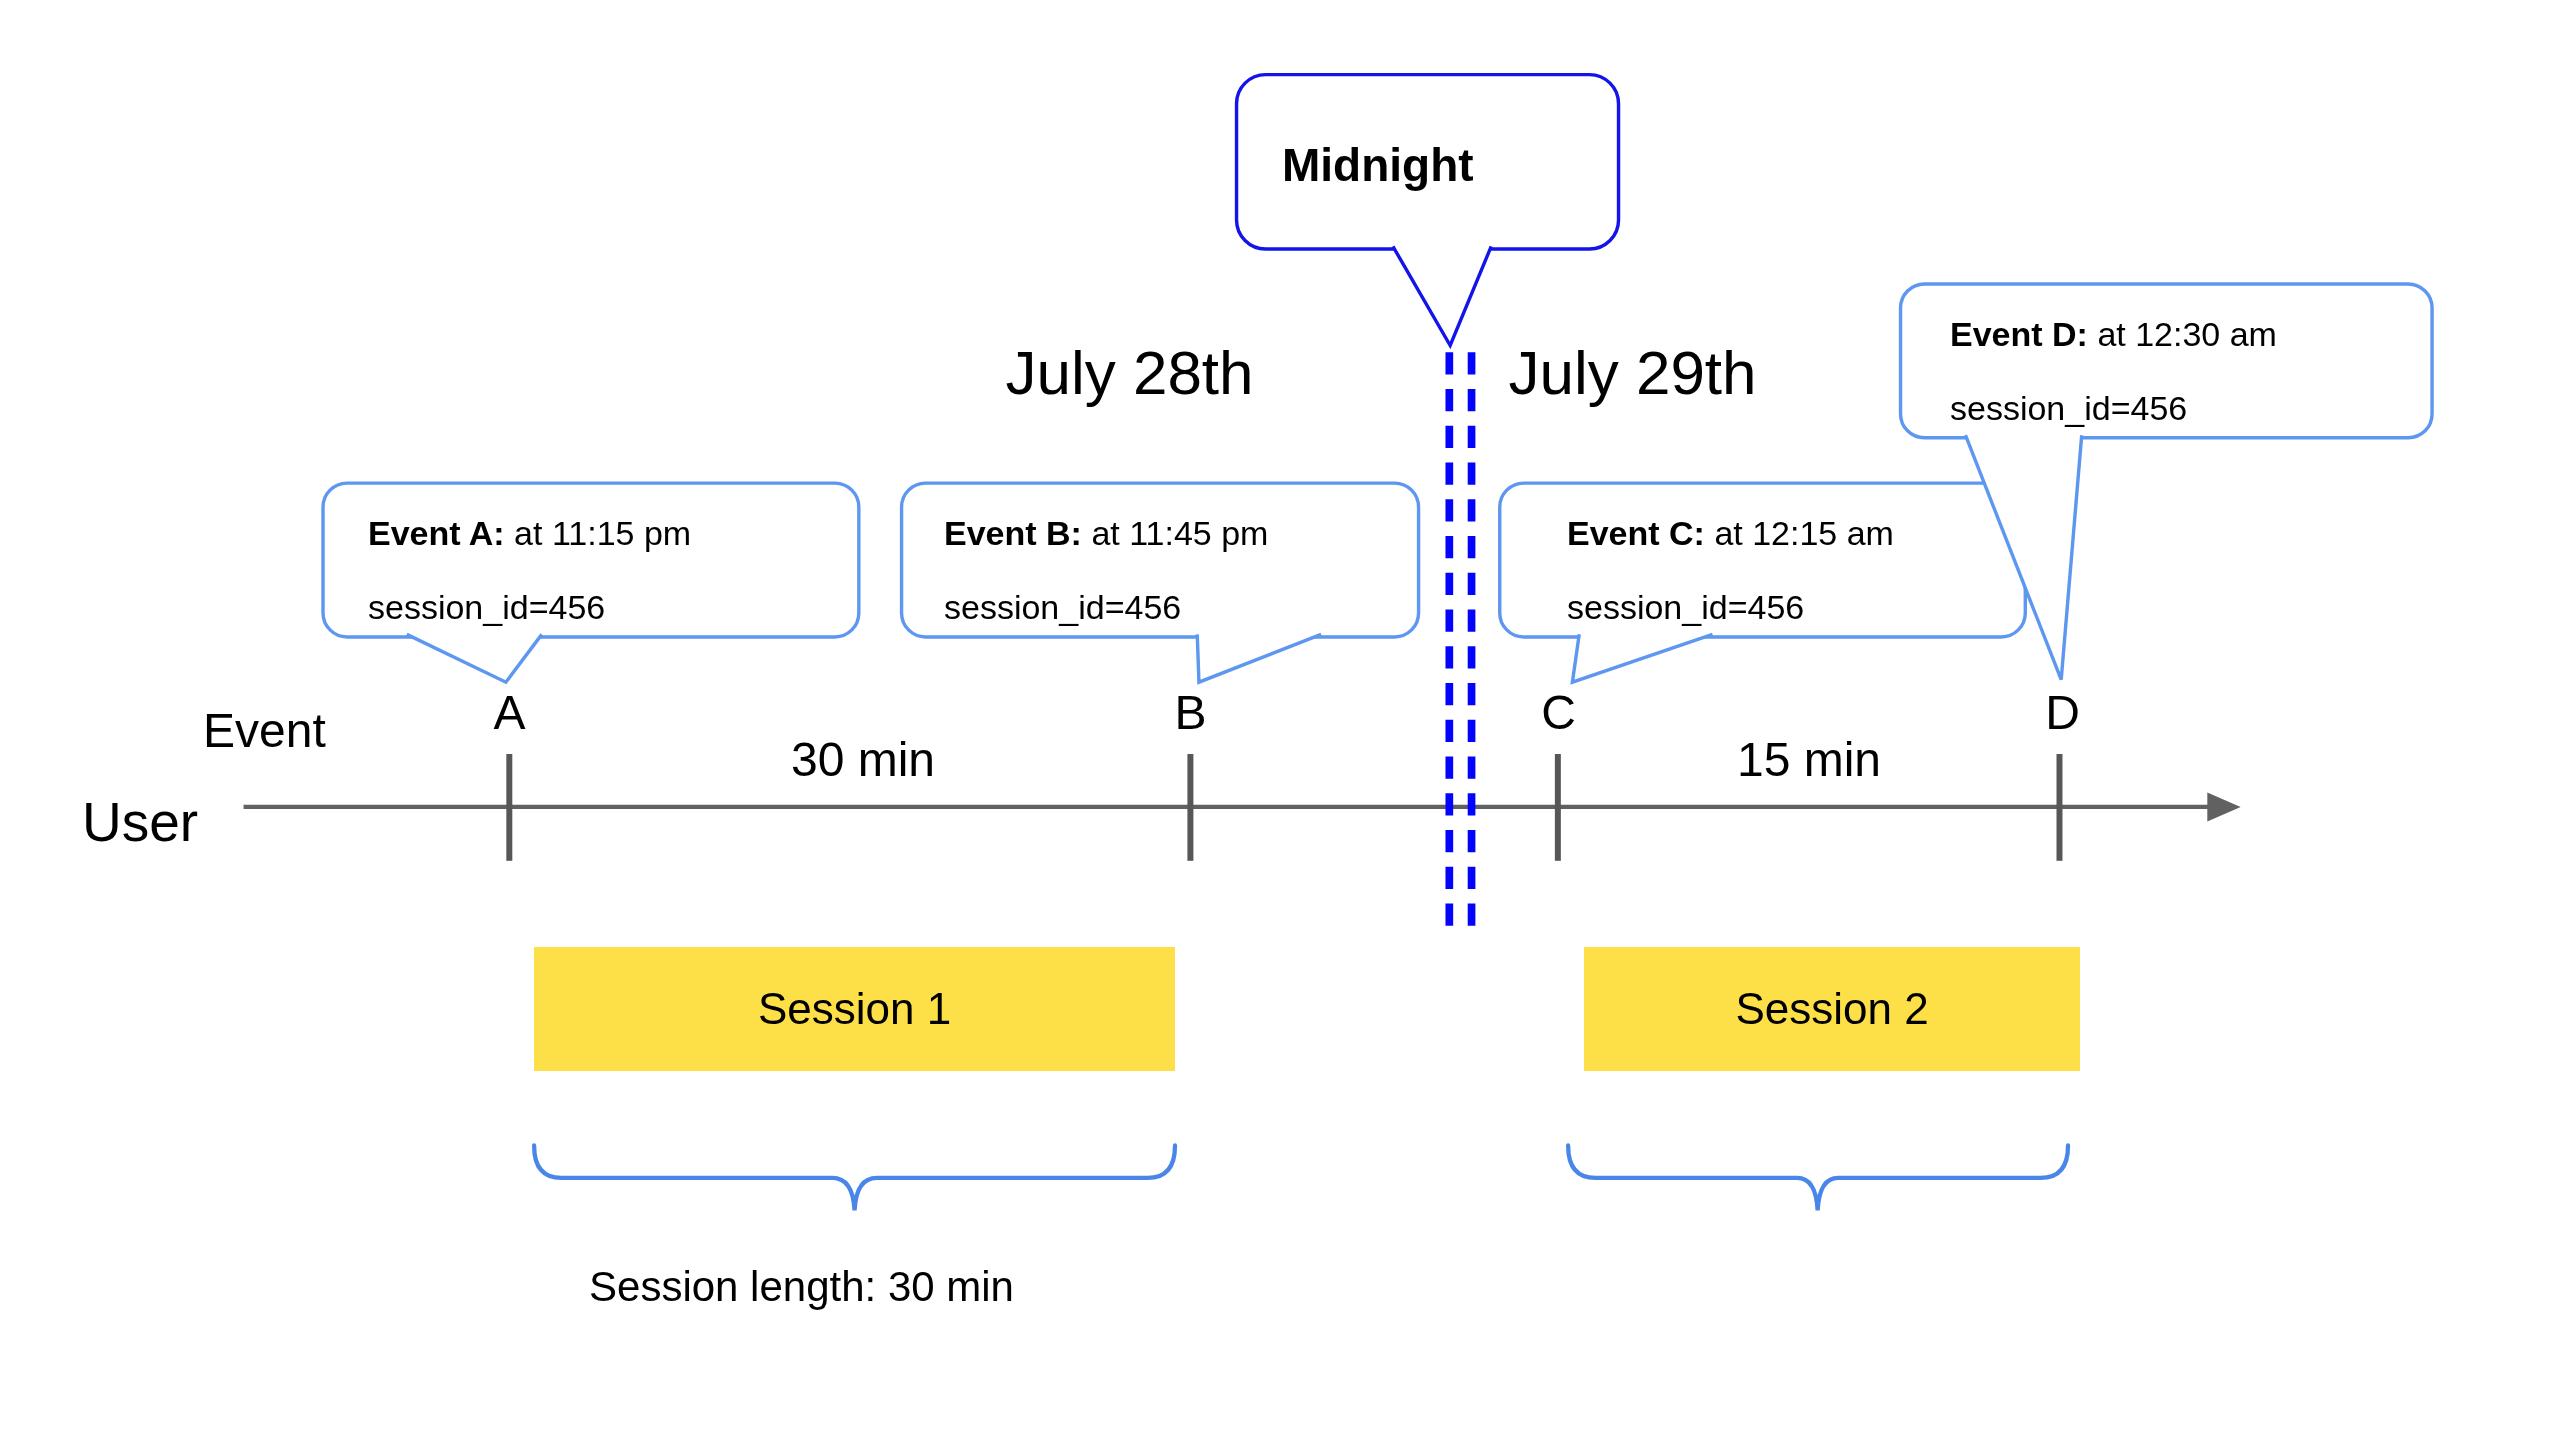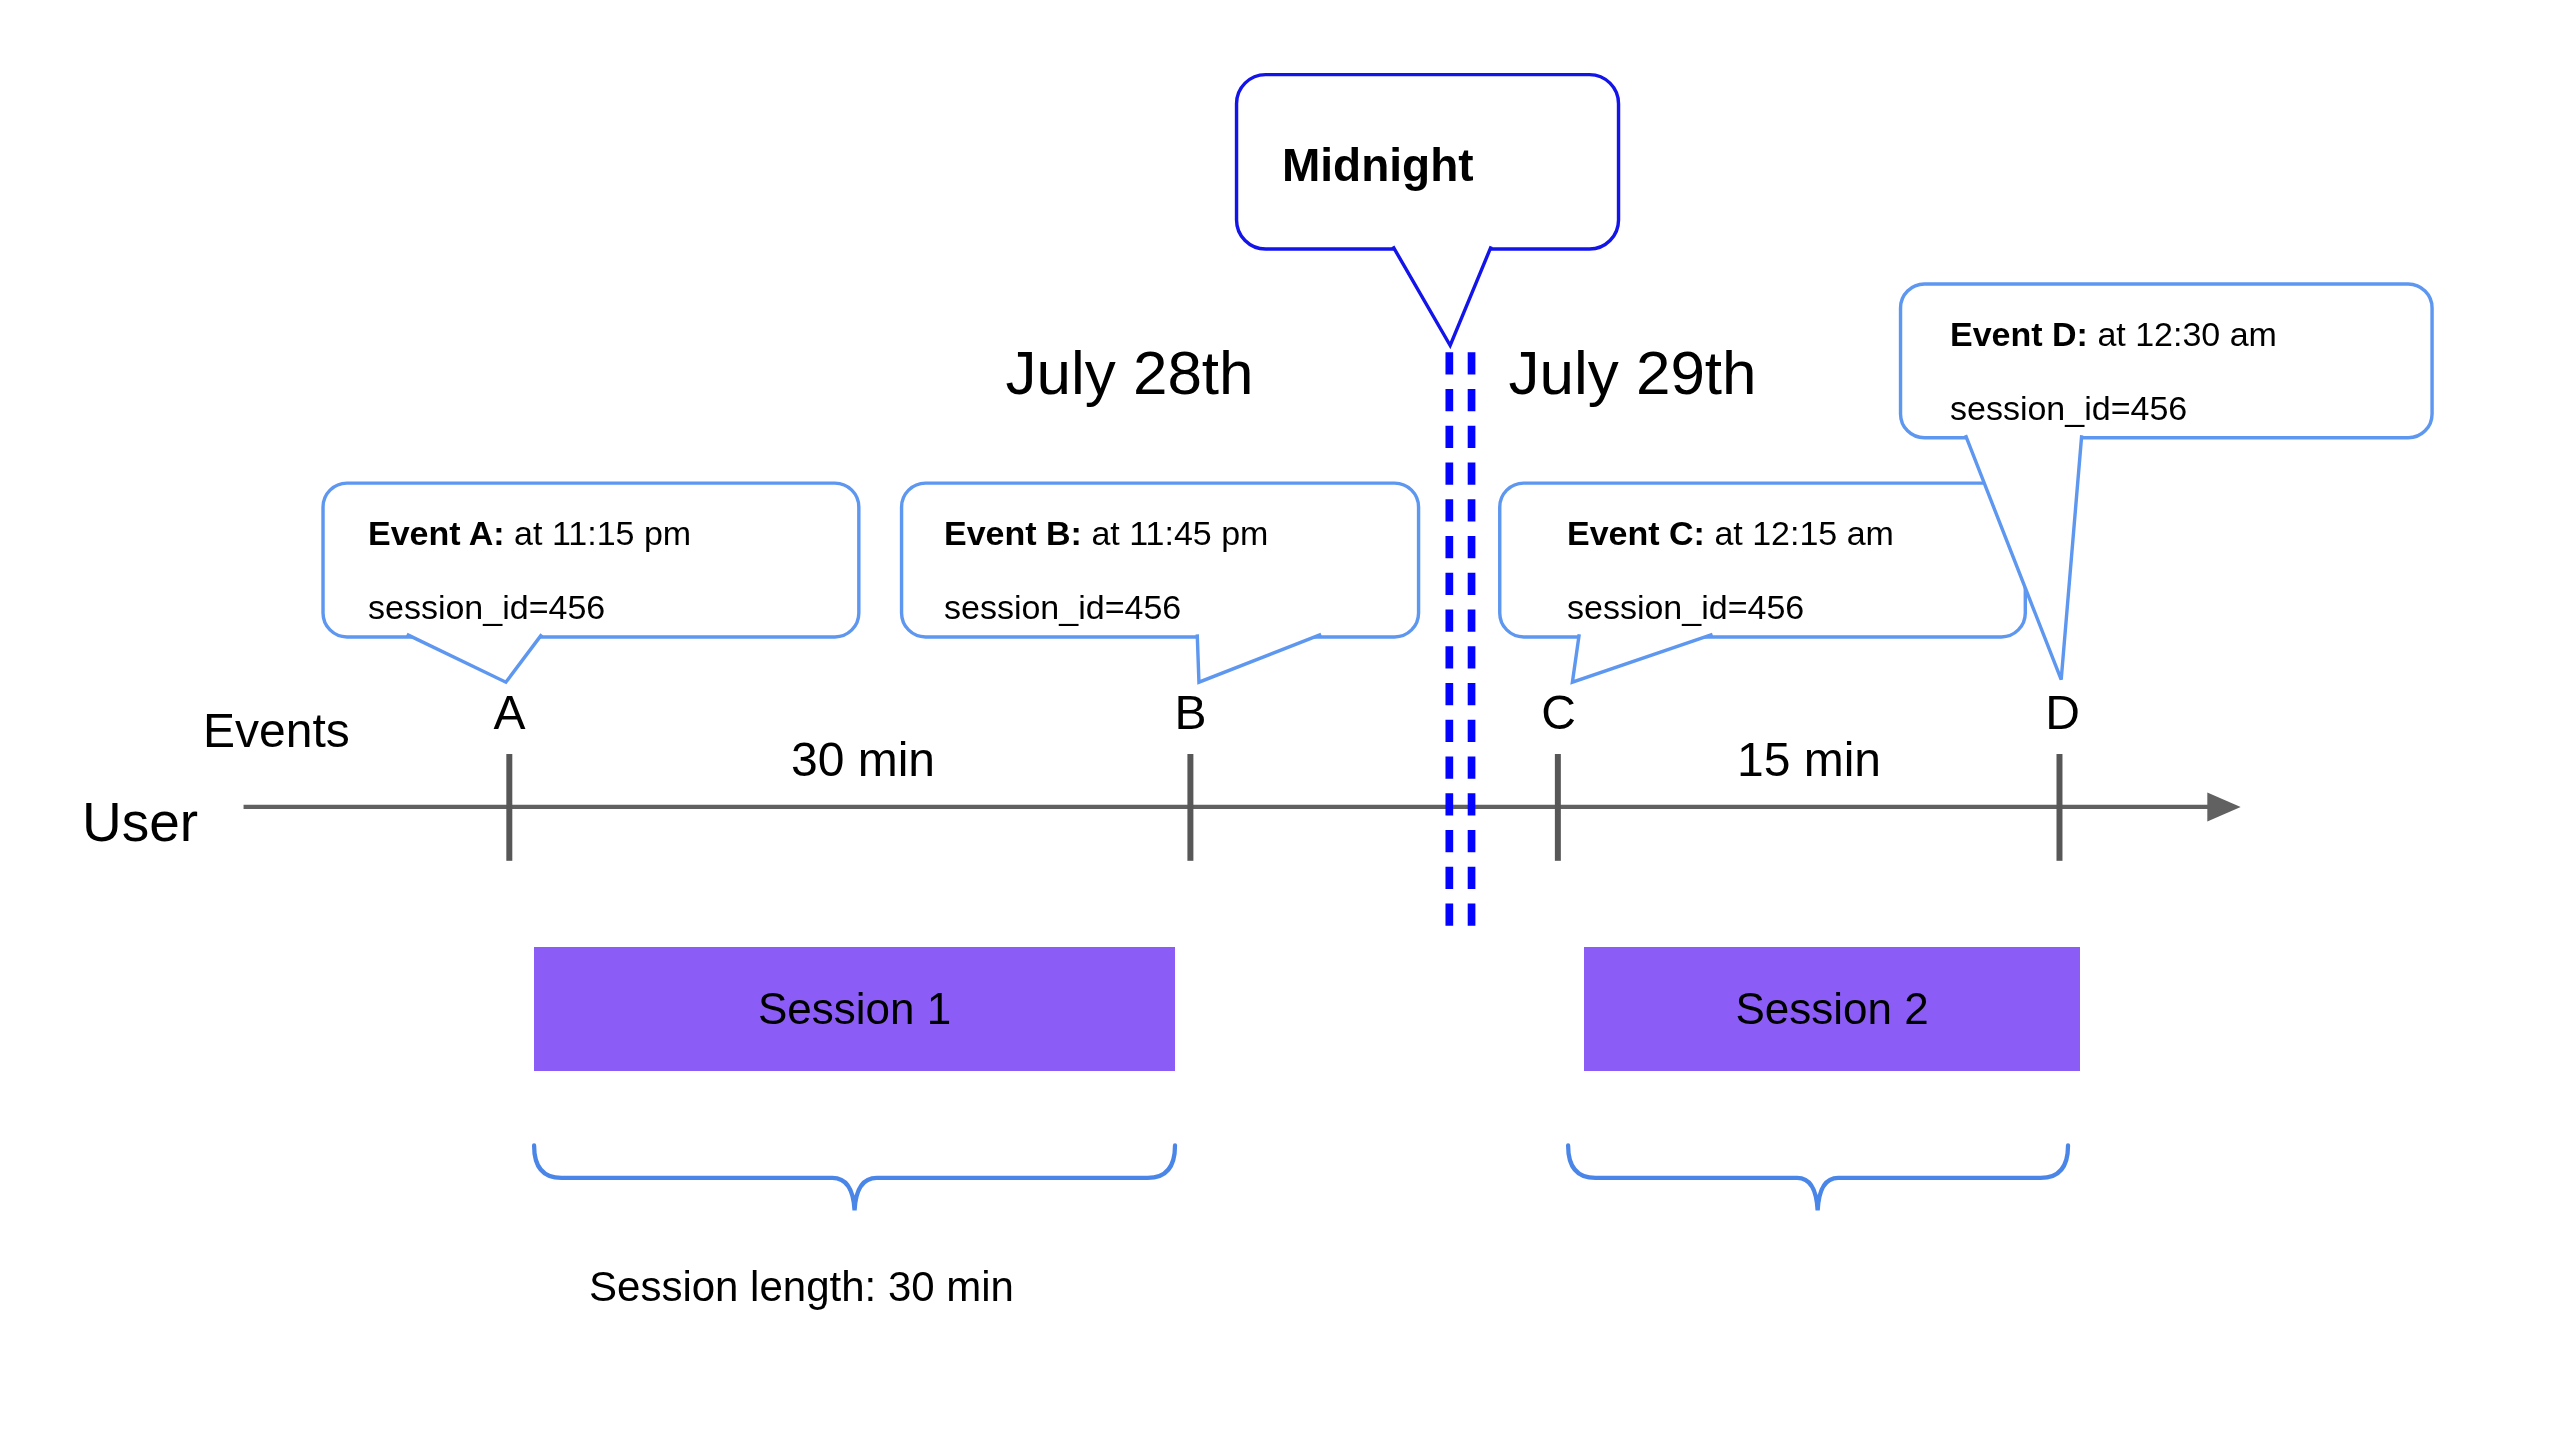--- a/index.html
+++ b/index.html
@@ -11,21 +11,21 @@
   .txt{position:absolute;white-space:nowrap;}
   .center{text-align:center;}
   .date-label{font-size:62px;top:310px;width:427px;margin-top:27px;}
   .axis-label{font-size:48px;}
   .tick-letter{font-size:48px;top:685px;width:103px;text-align:center;}
   .gap-label{font-size:48px;top:732px;width:256px;text-align:center;}
   .bubble-text{font-size:34px;line-height:74px;}
   .bubble-text .b{font-weight:bold;}
   .midnight-text{font-size:46px;font-weight:bold;}
   .session-box{
-    position:absolute;top:947px;height:124px;background:#8b5cf6;
+    position:absolute;top:947px;height:124px;background:#fde047;
     display:flex;align-items:center;justify-content:center;font-size:44px;
   }
   .length-label{font-size:42px;top:1263px;width:769px;text-align:center;}
 </style>
 </head>
 <body>
 
 <div id="canvas">
 
   <svg id="shapes" viewBox="0 0 2984 1702">
@@ -72,21 +72,21 @@
   </div>
   <div class="txt bubble-text" style="left:1567px;top:496px;">
     <div><span class="b">Event C:</span> <span>at 12:15 am</span></div>
     <div>session_id=456</div>
   </div>
   <div class="txt bubble-text" style="left:1950px;top:297px;">
     <div><span class="b">Event D:</span> <span>at 12:30 am</span></div>
     <div>session_id=456</div>
   </div>
 
-  <div class="txt axis-label" style="left:203px;top:703px;">Events</div>
+  <div class="txt axis-label" style="left:203px;top:703px;">Event</div>
   <div class="txt" style="left:82px;top:790px;font-size:55px;">User</div>
 
   <div class="txt tick-letter" style="left:458px;">A</div>
   <div class="txt tick-letter" style="left:1139px;">B</div>
   <div class="txt tick-letter" style="left:1507px;">C</div>
   <div class="txt tick-letter" style="left:2011px;">D</div>
 
   <div class="txt gap-label" style="left:735px;">30 min</div>
   <div class="txt gap-label" style="left:1681px;">15 min</div>
 

